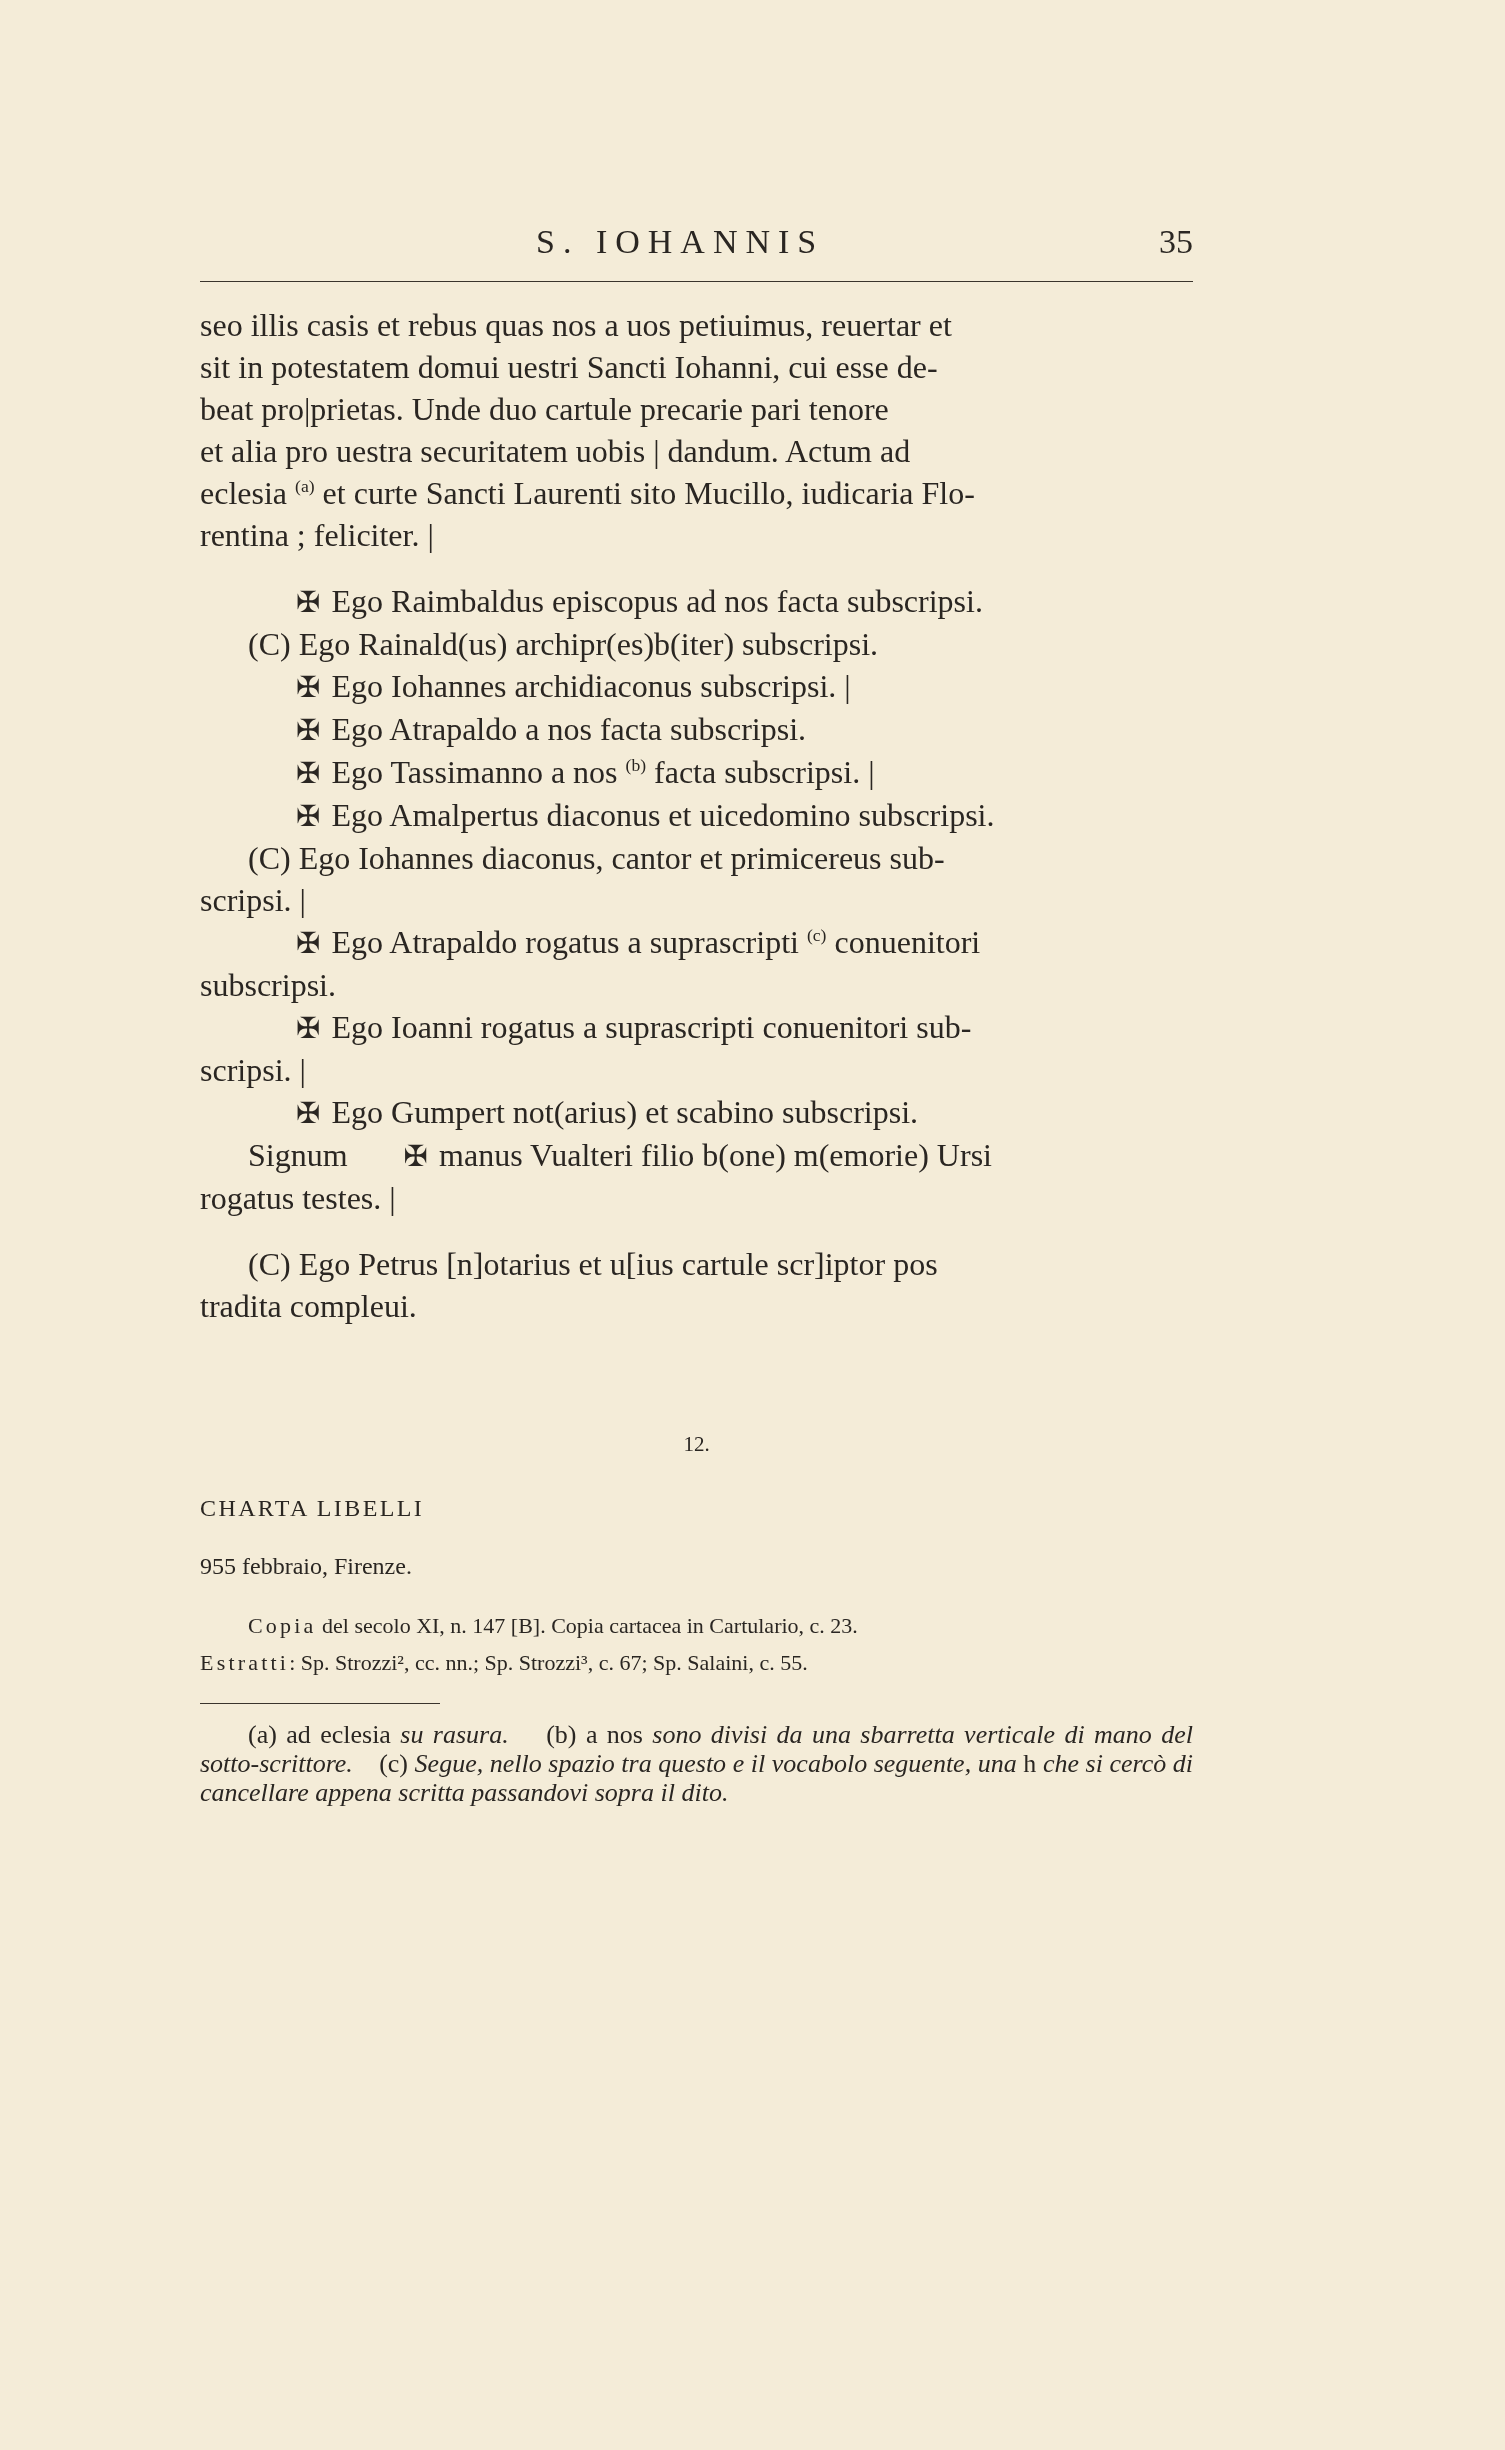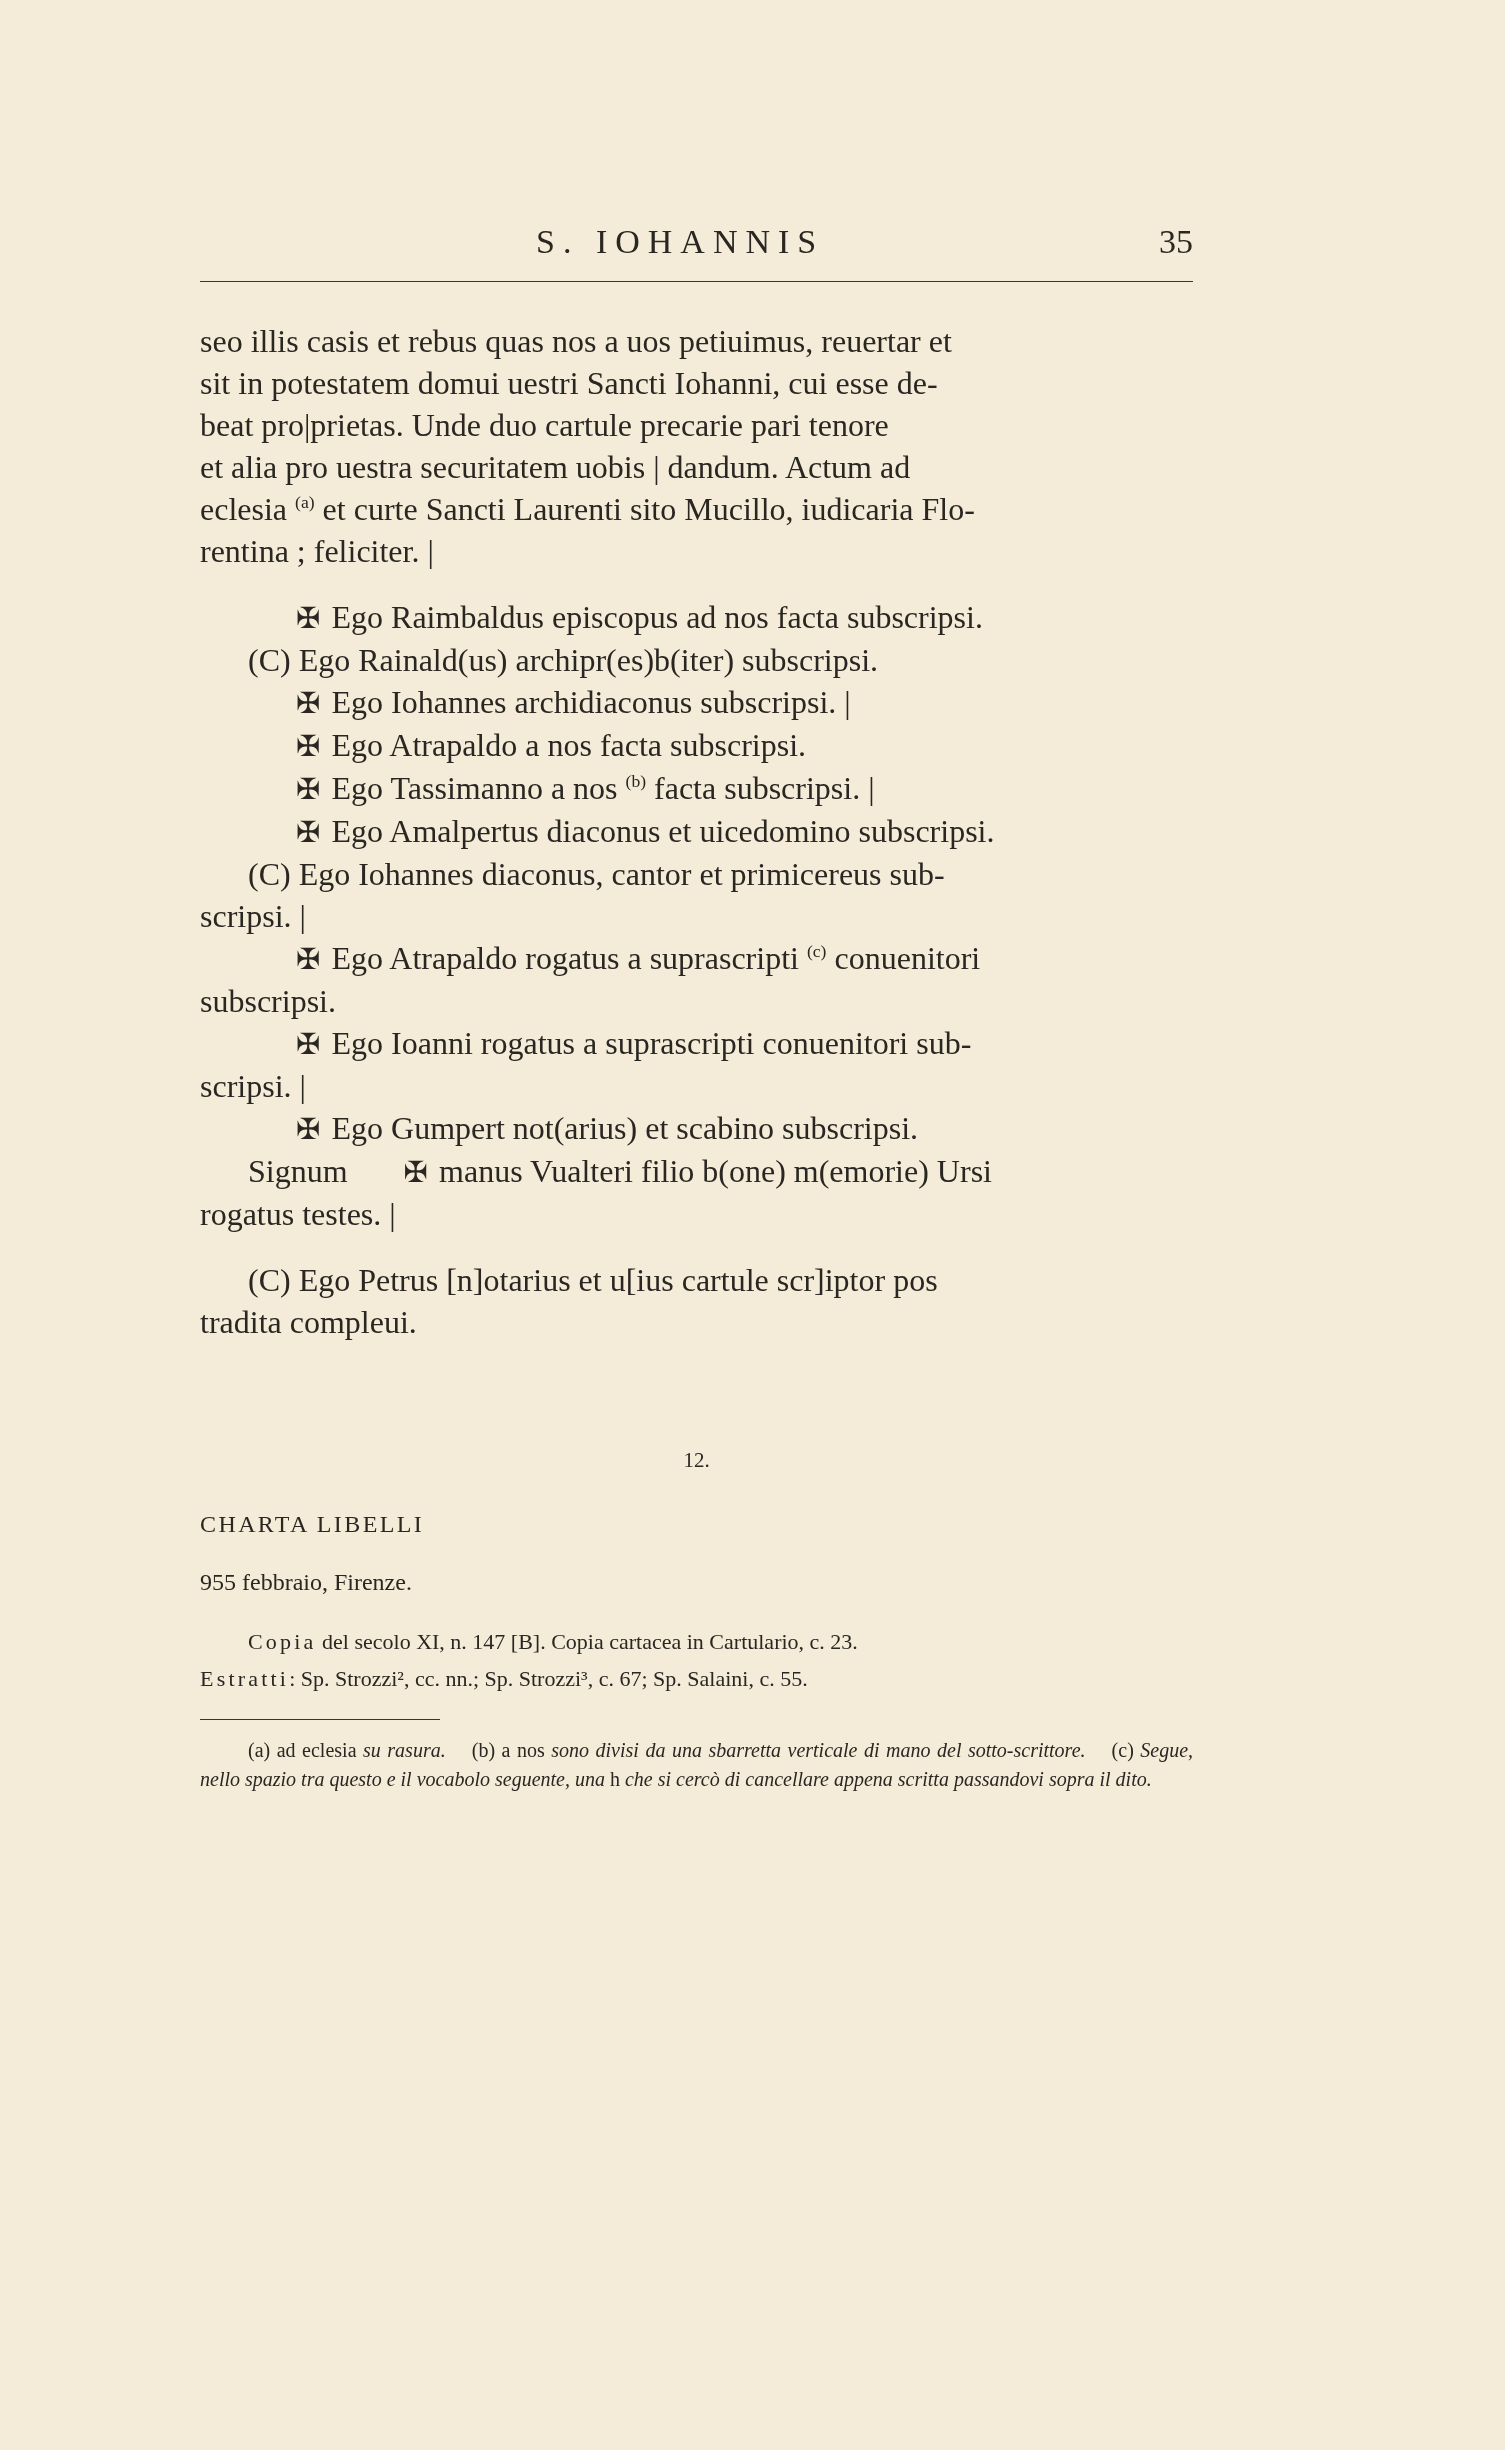--- a/index.html
+++ b/index.html
@@ -15,35 +15,35 @@
   .header { position: absolute; top: 223px; left: 0; width: 993px; height: 48px; }
   .running-title {
     position: absolute; left: 336px; top: 0;
     font-size: 34px; letter-spacing: 8px;
   }
   .page-number { position: absolute; right: 0; top: 0; font-size: 34px; }
   .header-rule {
     position: absolute; left: 0; right: 0; top: 58px;
     border-top: 1.6px solid #3a342c;
   }
-  .body-text { position: absolute; top: 320px; left: 0; width: 993px; font-size: 32px; line-height: 42px; }
+  .body-text { position: absolute; top: 304px; left: 0; width: 993px; font-size: 32px; line-height: 42px; }
   .p { text-align: justify; margin: 0; }
   .indent { text-indent: 48px; }
   .sub-line { margin: 0; text-indent: 48px; }
   .cross { font-size: 29px; margin-right: 11.2px; display: inline-block; }
   sup { font-size: 17.6px; vertical-align: super; line-height: 0; }
   .gap { height: 24px; }
   .doc-number { text-align: center; font-size: 21px; margin-top: 96px; }
   .doc-title { text-align: left; font-size: 24px; letter-spacing: 2.4px; margin-top: 22.4px; }
   .doc-date { text-align: left; font-size: 24px; margin-top: 16px; }
   .regesto { margin-top: 43px; font-size: 34px; line-height: 42px; text-align: justify; }
   .tradition { margin-top: 20px; font-size: 22px; line-height: 37px; }
   .spaced { letter-spacing: 3.2px; }
   .notes-rule { margin-top: 21px; width: 240px; border-top: 1.6px solid #3a342c; }
-  .notes { margin-top: 16px; font-size: 20px; line-height: 29px; text-align: justify; }
+  .notes { margin-top: 16px; font-size: 26px; line-height: 29px; text-align: justify; }
   .notes i { font-style: italic; }
 </style>
 </head>
 <body>
 
 <div class="page">
 
   <div class="header">
     <span class="running-title">S. IOHANNIS</span>
     <span class="page-number">35</span>

